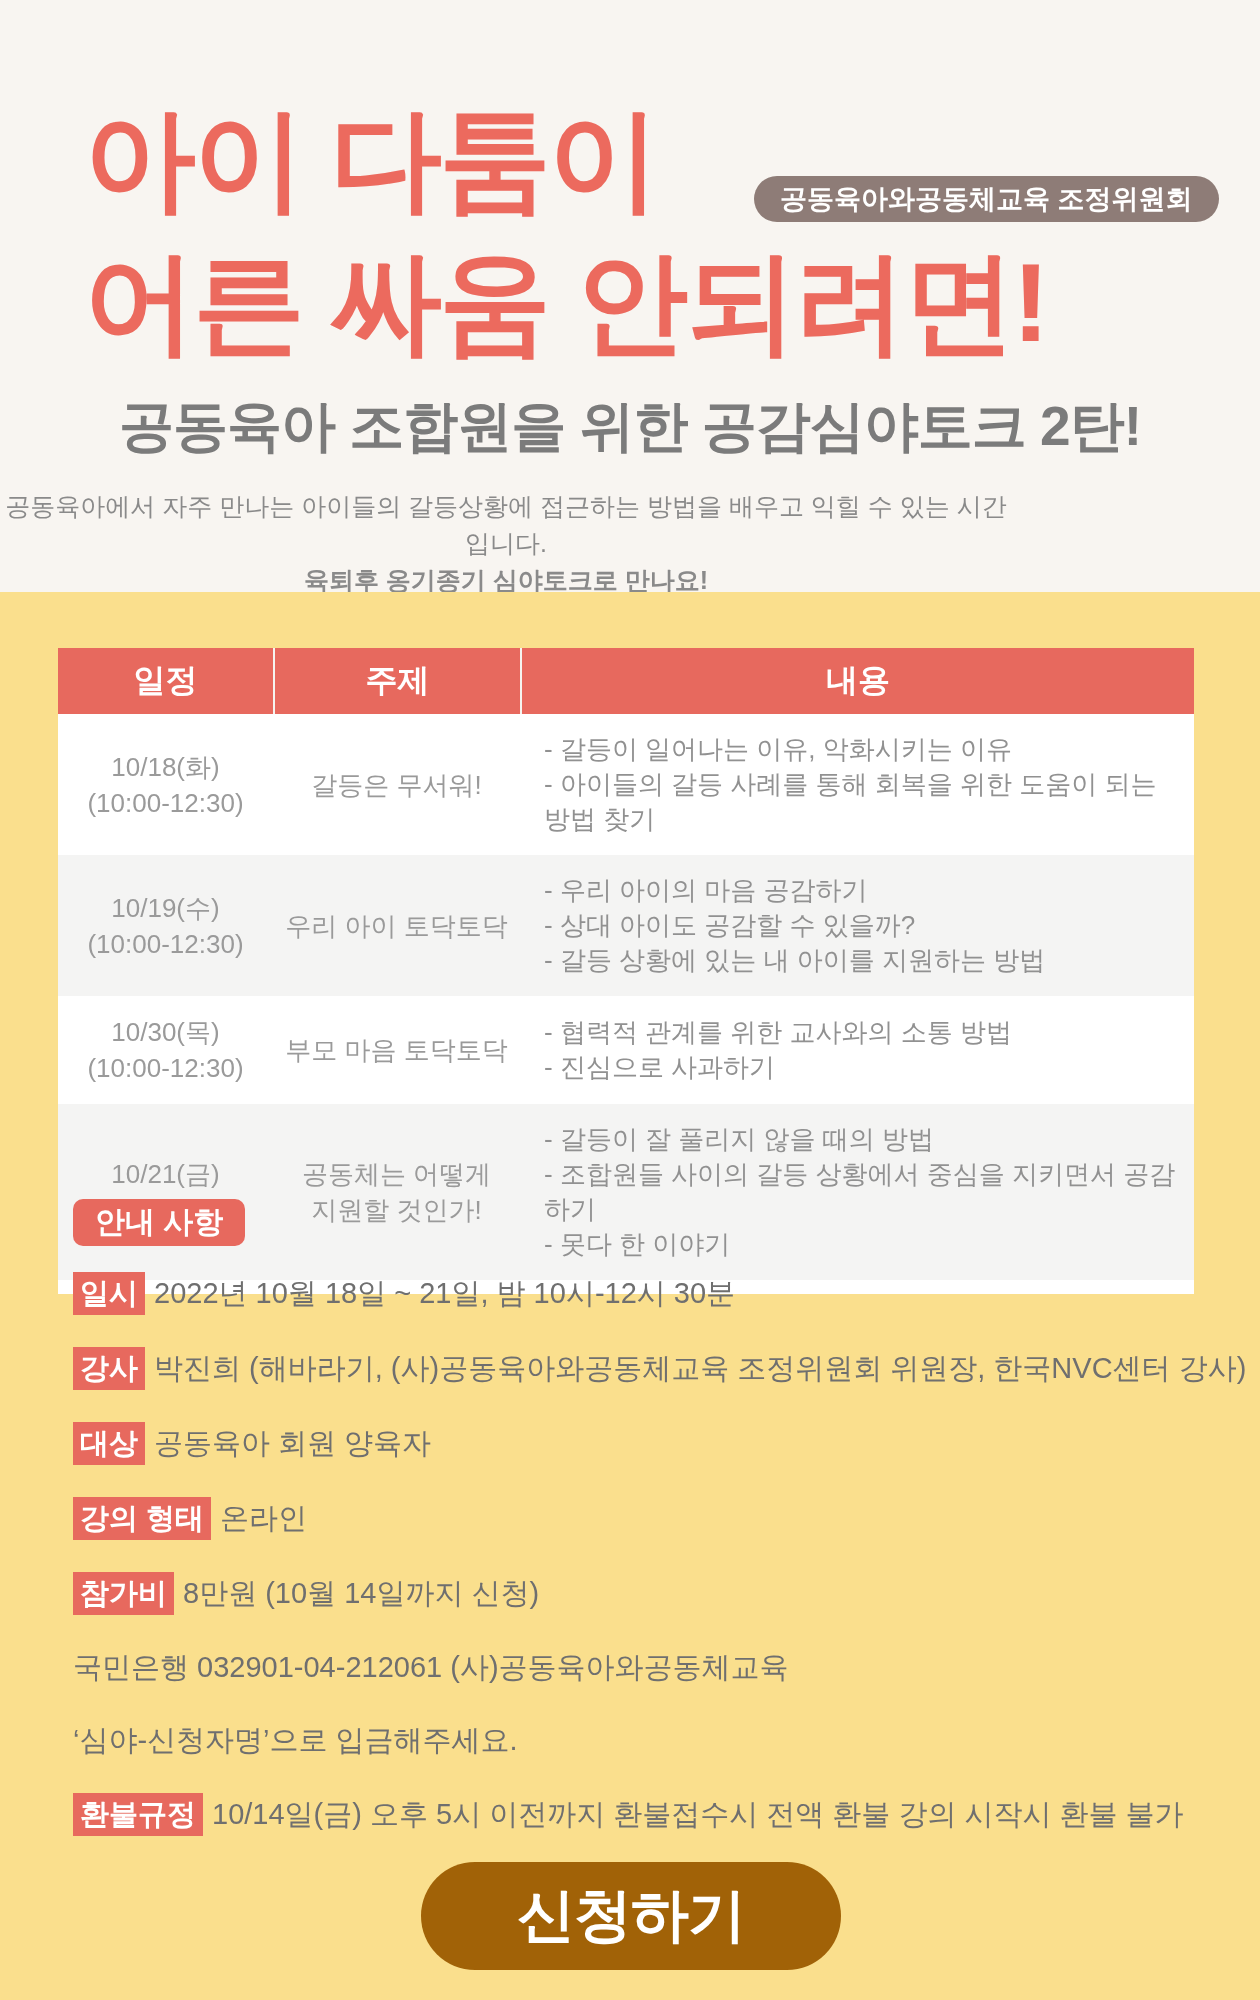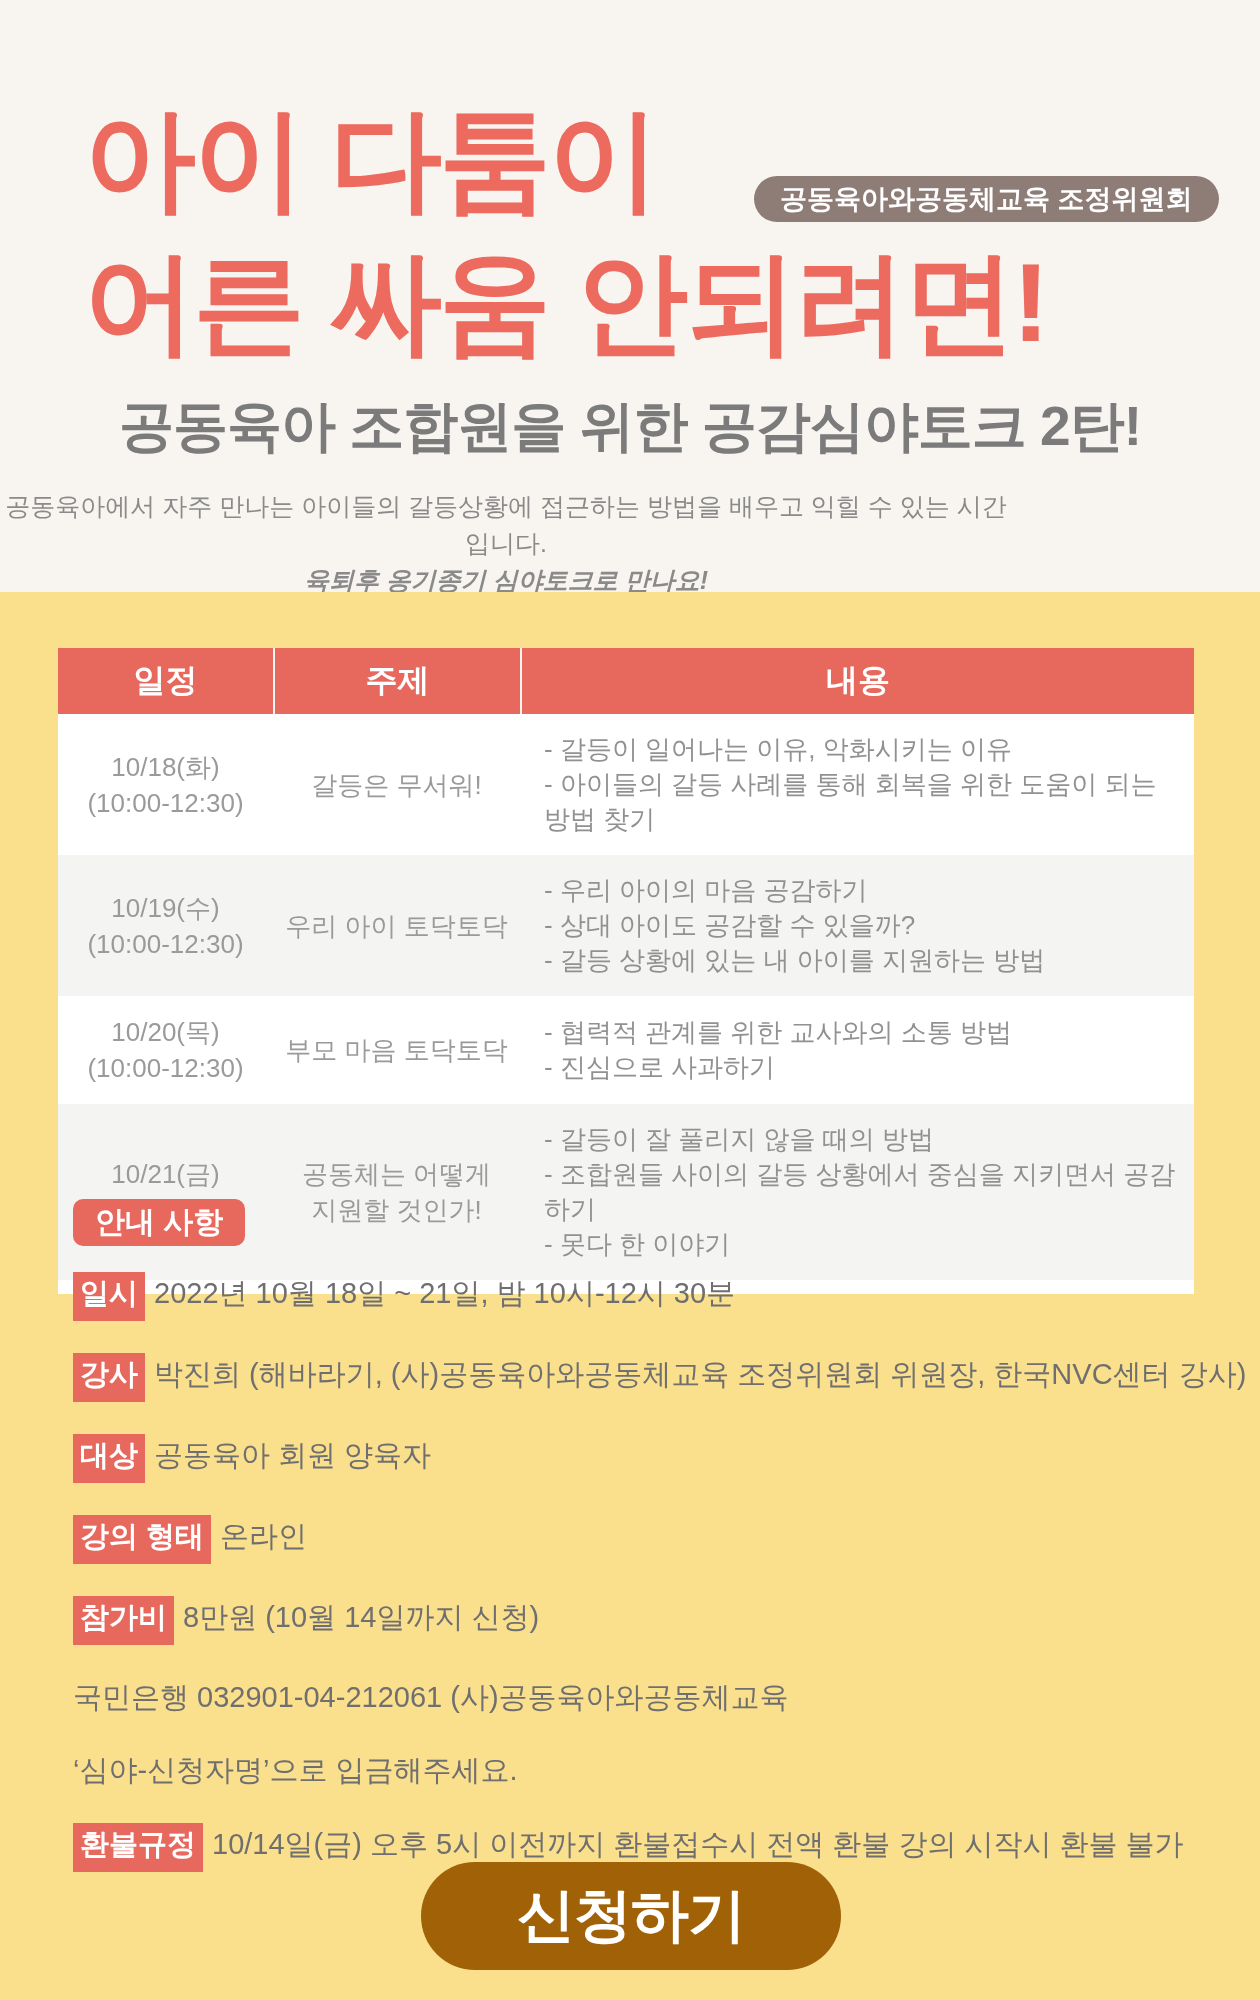--- a/index.html
+++ b/index.html
@@ -49,21 +49,21 @@
     letter-spacing: -1px;
   }
   .description {
     position: absolute;
     left: 0; top: 488px; width: 1012px;
     text-align: center;
     font-size: 25px;
     color: #8a8a8a;
     line-height: 37px;
   }
-  .description .desc-line2 { font-style: italic; font-weight: 700; }
+  .description .desc-line2 { font-weight: 700; }
   
   .yellow-section {
     position: absolute;
     left: 0; top: 592px; width: 1260px; height: 1408px;
     background: #fadf8d;
   }
   
   .schedule {
     position: absolute;
     left: 58px; top: 648px;
@@ -125,21 +125,21 @@
     font-size: 29px;
     color: #6f6f6f;
     line-height: 41px;
     white-space: nowrap;
   }
   .info-label {
     display: inline-block;
     background: #e7695e;
     color: #ffffff;
     font-weight: 700;
-    padding: 1px 7px 7px 7px;
+    padding: 1px 7px 1px 7px;
     margin-right: 9px;
   }
   
   .cta-button {
     position: absolute;
     left: 421px; top: 1862px;
     width: 420px; height: 108px;
     background: #a16207;
     border: none;
     border-radius: 54px;
@@ -201,21 +201,21 @@
             <div>우리 아이 토닥토닥</div>
           </div>
           <div class="cell-content">
             <div>- 우리 아이의 마음 공감하기</div>
             <div>- 상대 아이도 공감할 수 있을까?</div>
             <div>- 갈등 상황에 있는 내 아이를 지원하는 방법</div>
           </div>
         </div>
         <div class="sched-row">
           <div class="cell-date">
-            <div>10/20(목)</div>
+            <div>10/30(목)</div>
             <div>(10:00-12:30)</div>
           </div>
           <div class="cell-topic">
             <div>부모 마음 토닥토닥</div>
           </div>
           <div class="cell-content">
             <div>- 협력적 관계를 위한 교사와의 소통 방법</div>
             <div>- 진심으로 사과하기</div>
           </div>
         </div>

